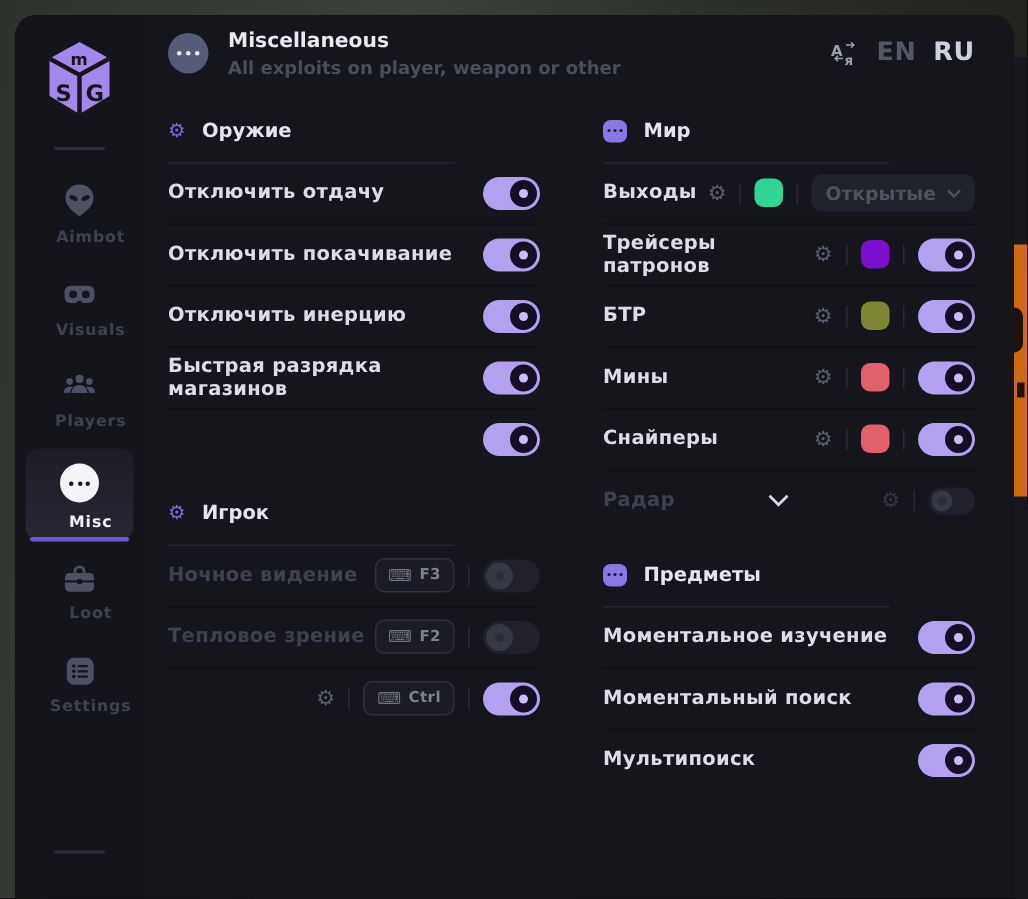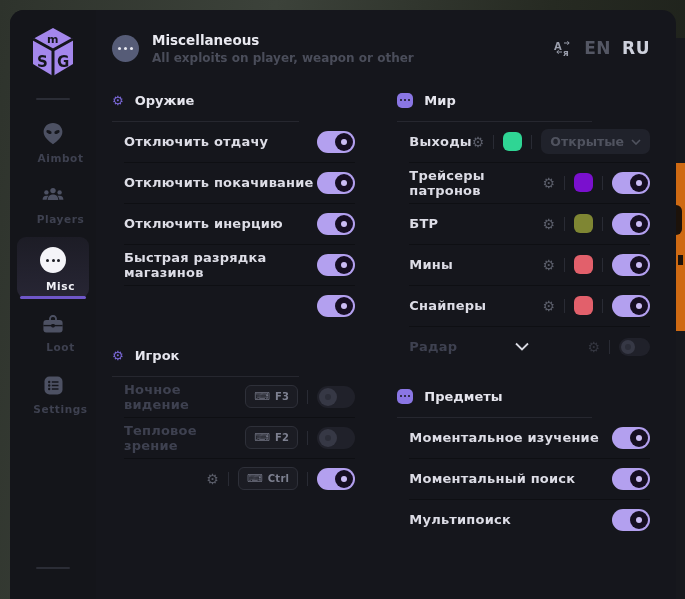--- a/index.html
+++ b/index.html
@@ -28,21 +28,21 @@
   .nav-item.active{background:linear-gradient(180deg,rgba(140,125,190,.07),rgba(140,125,190,.16));}
   .nav-item.active .nav-label{color:#f2f2f7;}
   .nav-item.active::after{content:"";position:absolute;left:3px;right:3px;bottom:-1px;height:3px;
             border-radius:3px;background:#6f57c9;}
   .icon-misc-circle{width:26px;height:26px;border-radius:50%;background:#f4f4f8;
             display:flex;align-items:center;justify-content:center;gap:2.5px;}
   .icon-misc-circle i{width:3px;height:3px;border-radius:50%;background:#1a1b22;}
 
   
   .content{flex:1;padding:0 26px 0 16px;display:flex;flex-direction:column;min-width:0;}
-  .header{display:flex;align-items:center;padding:22px 0 10px;}
+  .header{display:flex;align-items:center;padding:9px 0 10px;}
   .hdr-icon{width:27px;height:27px;border-radius:50%;background:#565c77;flex:none;
             display:flex;align-items:center;justify-content:center;gap:2.5px;}
   .hdr-icon i{width:3.2px;height:3.2px;border-radius:50%;background:#e8e9f1;}
   .hdr-text{margin-left:13px;}
   .hdr-title{font-size:13.5px;font-weight:700;color:#e9e9f0;line-height:1.25;}
   .hdr-sub{font-size:12px;color:#4a4d5a;font-weight:600;margin-top:2px;}
   .hdr-right{margin-left:auto;display:flex;align-items:center;gap:11px;}
   .lang{font-size:17px;font-weight:700;letter-spacing:.5px;cursor:pointer;}
   .lang.en{color:#545764;}
   .lang.ru{color:#ced1dc;}
@@ -52,21 +52,21 @@
   .section-head{display:flex;align-items:center;gap:11px;padding:18px 0 13px;}
   .section-title{font-size:13px;font-weight:700;color:#e5e5ed;}
   .head-rule{height:1px;background:#26272f;width:77%;}
   .gear{font-size:14px;line-height:1;color:#5a5d69;}
   .gear.purple{color:#7b68d9;font-size:13px;}
   .gear.dim{color:#33353f;}
   .sq-icon{width:16px;height:15px;border-radius:5px;background:#8a76e4;flex:none;
            display:flex;align-items:center;justify-content:center;gap:1.8px;}
   .sq-icon i{width:2.2px;height:2.2px;border-radius:50%;background:#15161c;}
 
-  .row{height:40px;display:flex;align-items:center;border-bottom:1px solid #0e0f13;margin-left:12px;}
+  .row{height:40px;display:flex;align-items:center;border-bottom:1px solid #0e0f13;}
   .row:last-child{border-bottom:none;}
   .row .label{font-size:13px;font-weight:600;color:#dddde6;letter-spacing:.2px;}
   .row .label.dim{color:#3e4150;}
   .spacer{flex:1;}
   .vsep{width:1px;height:14px;background:#292b34;margin:0 9px;flex:none;}
 
   .toggle{width:38px;height:22px;border-radius:11px;position:relative;flex:none;cursor:pointer;}
   .toggle.on{background:#b3a0ef;}
   .toggle.on::before{content:"";position:absolute;right:2px;top:2px;width:18px;height:18px;
                      border-radius:50%;background:#160e22;}
@@ -117,20 +117,29 @@
 
       <div class="nav-item">
         <svg width="22" height="23" viewBox="0 0 22 23">
           <path d="M11 1C5.6 1 1.6 5 1.6 9.8c0 5.6 5.1 9.2 9.4 12.4 4.3-3.2 9.4-6.8 9.4-12.4C20.4 5 16.4 1 11 1z" fill="#4d5163"></path>
           <ellipse cx="7" cy="10" rx="2.9" ry="1.6" transform="rotate(28 7 10)" fill="#15161c"></ellipse>
           <ellipse cx="15" cy="10" rx="2.9" ry="1.6" transform="rotate(-28 15 10)" fill="#15161c"></ellipse>
         </svg>
         <span class="nav-label">Aimbot</span>
       </div>
 
+      <div class="nav-item">
+        <svg width="22" height="21" viewBox="0 0 22 21">
+          <rect x="1" y="4.5" width="20" height="11.5" rx="4" fill="#4d5163"></rect>
+          <circle cx="6.8" cy="10.2" r="2.6" fill="#15161c"></circle>
+          <circle cx="15.2" cy="10.2" r="2.6" fill="#15161c"></circle>
+          <path d="M8.8 16 a2.4 2.4 0 0 1 4.4 0 z" fill="#15161c"></path>
+        </svg>
+        <span class="nav-label">Visuals</span>
+      </div>
 
       <div class="nav-item">
         <svg width="22" height="20" viewBox="0 0 22 20">
           <circle cx="11" cy="4.6" r="2.7" fill="#4d5163"></circle>
           <circle cx="4.4" cy="6.4" r="2.2" fill="#4d5163"></circle>
           <circle cx="17.6" cy="6.4" r="2.2" fill="#4d5163"></circle>
           <path d="M11 8.6c-3.2 0-5.3 2.2-5.3 5.4h10.6c0-3.2-2.1-5.4-5.3-5.4z" fill="#4d5163"></path>
           <path d="M4.4 9.8C2 9.8.6 11.4.6 13.8h4.1c.2-1.6.9-3 2-4-.7-.1-1.5 0-2.3 0z" fill="#4d5163"></path>
           <path d="M17.6 9.8c2.4 0 3.8 1.6 3.8 4h-4.1c-.2-1.6-.9-3-2-4 .7-.1 1.5 0 2.3 0z" fill="#4d5163"></path>
         </svg>

